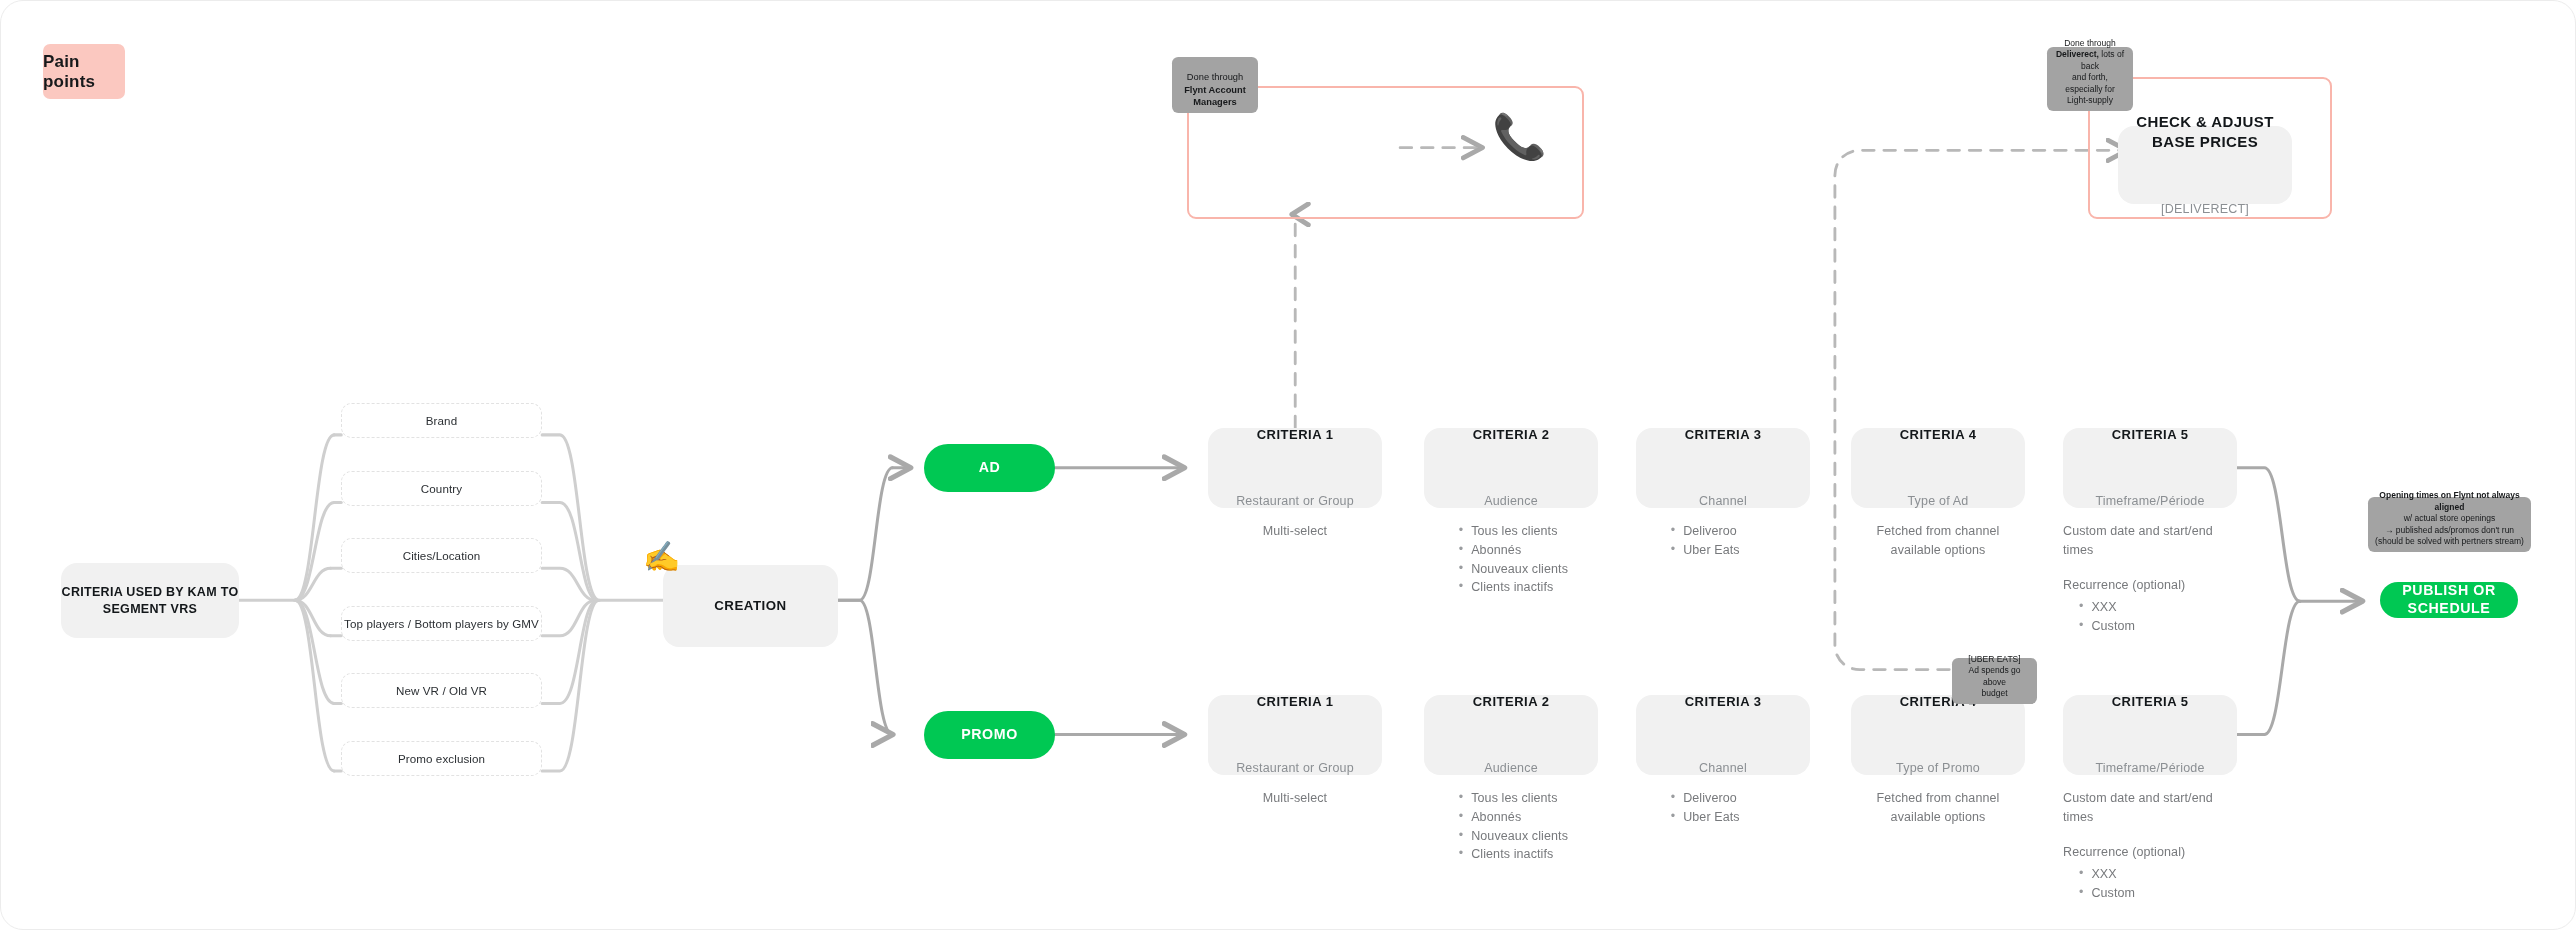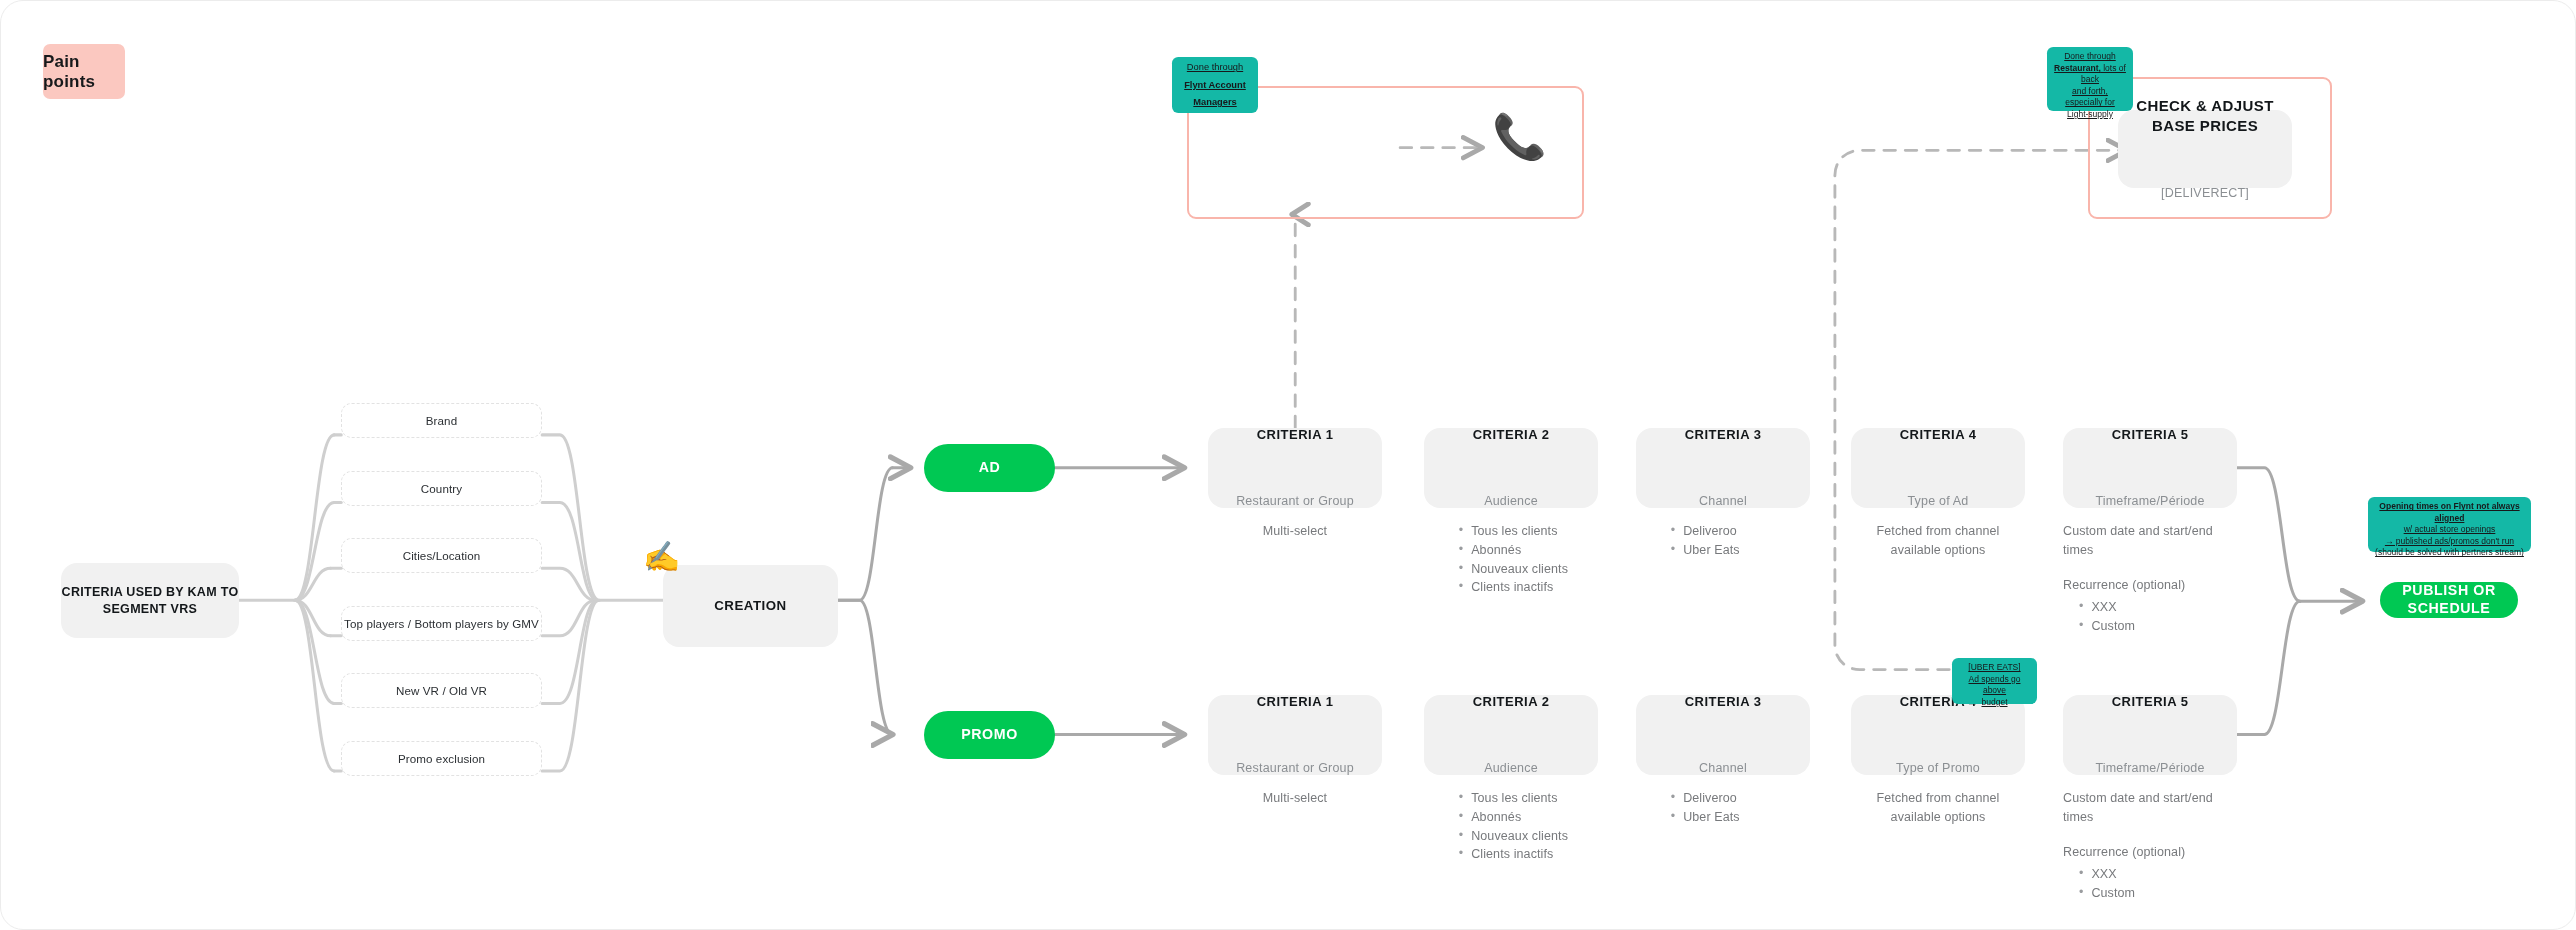--- a/index.html
+++ b/index.html
@@ -79,28 +79,27 @@
     display: flex; align-items: center; justify-content: center;
     text-align: center;
     color: #ffffff;
     font-size: 14.2px; font-weight: 700; letter-spacing: 0.6px;
     line-height: 1.25;
   }
 
   
   .pin {
     position: absolute;
-    background: #14b8a6;
+    background: #a3a3a3;
     border-radius: 6.2px;
-    display: flex; align-items: center; justify-content: space-between;
+    display: flex; align-items: center; justify-content: flex-end;
     text-align: center;
     color: #17191b;
     padding: 4.4px 6.2px;
     line-height: 1.35;
-    text-decoration: underline;
   }
   .pin b { font-weight: 700; }
 
   
   .frame {
     position: absolute;
     border: 2.2px solid #f9b5ab;
     border-radius: 9px;
     background: transparent;
   }
@@ -227,29 +226,29 @@
   </div>
 
   <div class="emoji" style="left:1491px; top:114px; font-size:44px;">📞</div>
 
   <div class="pin" style="left:1171px; top:56px; width:86px; height:56px; flex-direction:column; font-size:9.3px;">
     <span>Done through</span>
     <b>Flynt Account</b>
     <b>Managers</b>
   </div>
 
-  <div class="node" style="left:2117px; top:109px; width:174px; height:78px;">
+  <div class="node" style="left:2117px; top:125px; width:174px; height:78px;">
     <span class="title">CHECK &amp; ADJUST</span>
     <span class="title">BASE PRICES</span>
     <span class="sub" style="font-size:12.5px;">[DELIVERECT]</span>
   </div>
 
   <div class="pin" style="left:2046px; top:46px; width:86px; height:64px; flex-direction:column; font-size:8.5px;">
     <span>Done through</span>
-    <span><b>Restaurant,</b><span> lots of back</span></span>
+    <span><b>Deliverect,</b><span> lots of back</span></span>
     <span>and forth, especially for</span>
     <span>Light-supply</span>
   </div>
 
   <div class="node crit" style="left:1207px; top:427px;">
     <span class="title">CRITERIA 1</span>
     <span class="sub">Restaurant or Group</span>
   </div>
   <div class="caption center" style="left:1207px; top:521px; width:174px;">
     <div>Multi-select</div>

